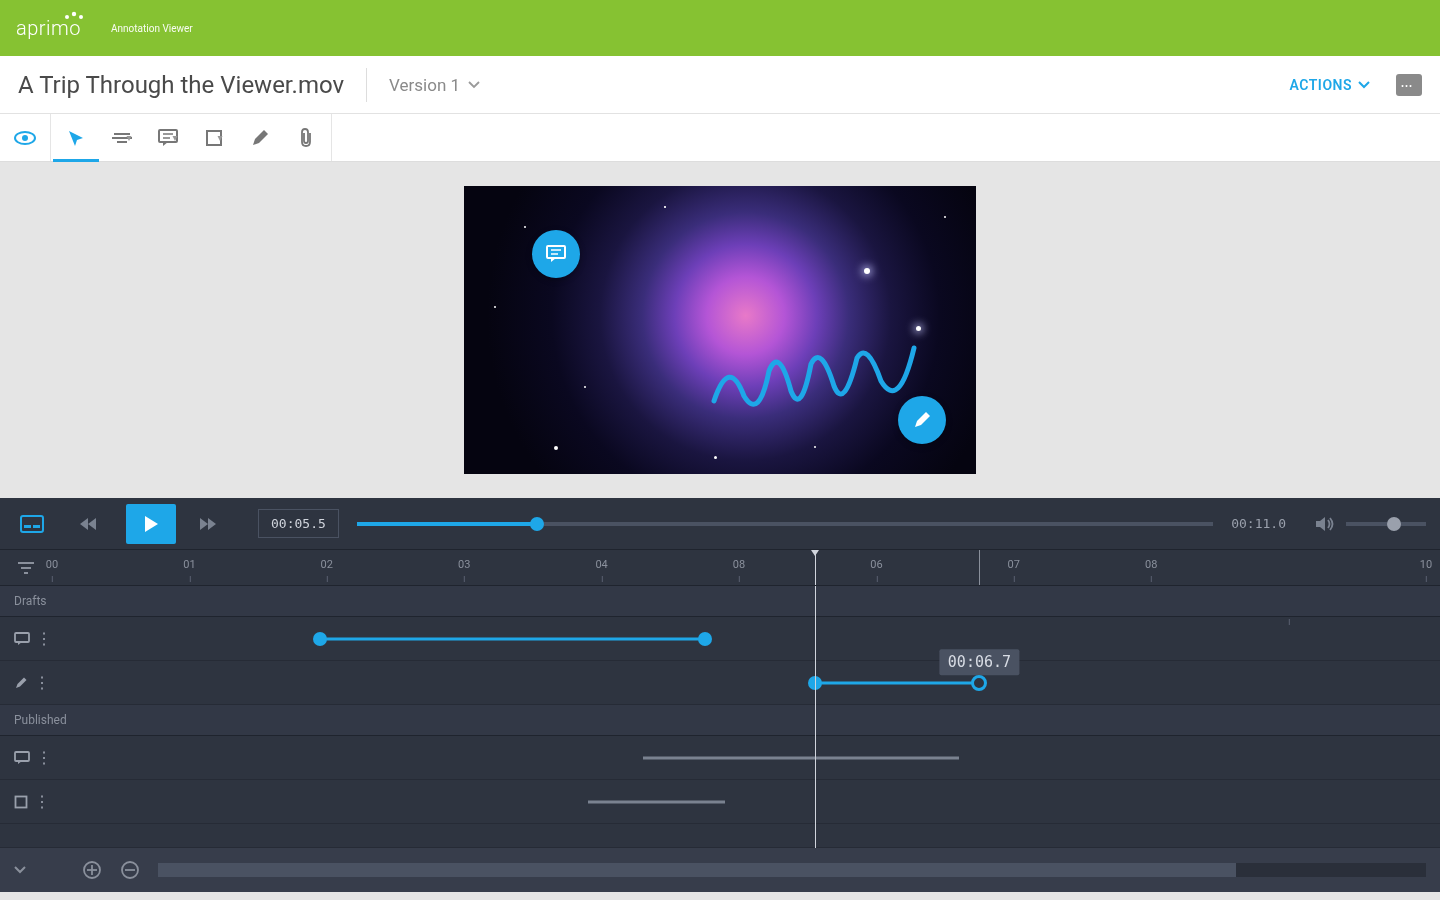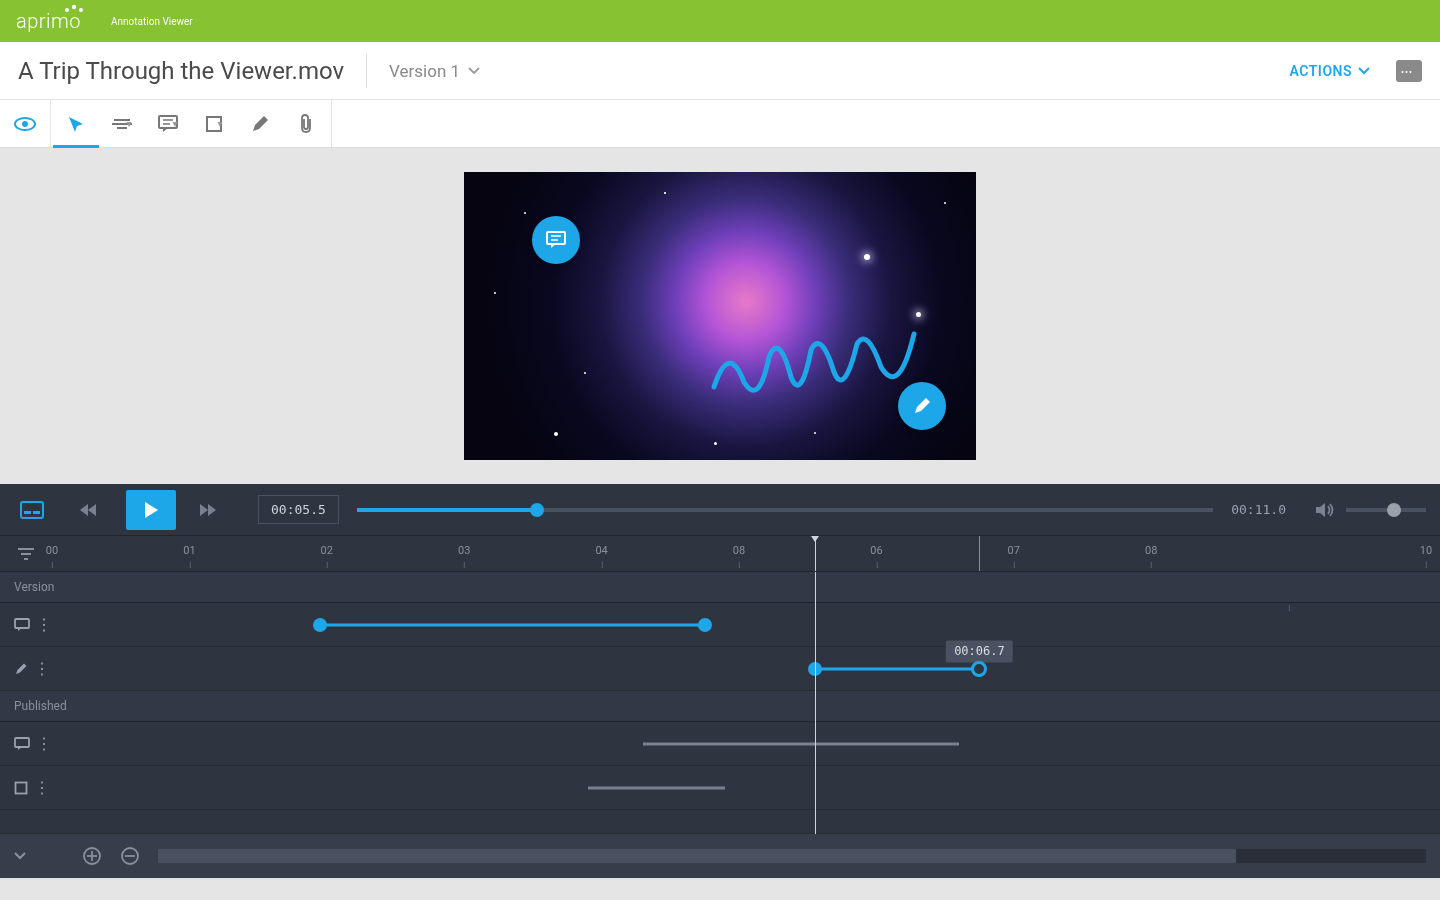--- a/index.html
+++ b/index.html
@@ -1,17 +1,17 @@
 <!DOCTYPE html>
 <html><head>
 <meta charset="utf-8">
 <style>
   * { box-sizing: border-box; margin: 0; padding: 0; }
   body { font-family: -apple-system, BlinkMacSystemFont, "Segoe UI", Roboto, Arial, sans-serif; width: 1440px; height: 900px; overflow: hidden; background: #e5e5e5; }
-  .topbar { background: #86c232; height: 42px; display: flex; align-items: center; padding: 0 16px; color: #fff; }
+  .topbar { background: #86c232; height: 56px; display: flex; align-items: center; padding: 0 16px; color: #fff; }
   .brand { font-size: 20px; font-weight: 300; letter-spacing: 0.5px; position: relative; }
   .brand-dots { position: absolute; top: -6px; right: -4px; }
   .brand-dots::before { content:""; display:block; }
   .app-title { margin-left: 30px; font-size: 10px; opacity: 0.95; }
   .filebar { background: #fff; height: 58px; border-bottom: 1px solid #e2e2e2; display: flex; align-items: center; padding: 0 18px; }
   .filename { font-size: 24px; color: #4a4a4a; font-weight: 400; }
   .divider-v { width: 1px; height: 34px; background: #ddd; margin: 0 22px; }
   .version-sel { font-size: 17px; color: #8a8a8a; display: flex; align-items: center; gap: 8px; cursor: pointer; }
   .spacer { flex: 1; }
   .actions-link { color: #1ea7e8; font-size: 14px; font-weight: 600; letter-spacing: 0.5px; display: flex; align-items: center; gap: 6px; cursor: pointer; }
@@ -59,21 +59,21 @@
   .section-label { font-size:12px; color:#8a909c; padding:8px 14px; background:#323846; border-bottom:1px solid #1f242e; }
   .track-row { height:44px; display:flex; align-items:center; border-bottom:1px solid #262b36; }
   .track-gutter { width:52px; display:flex; align-items:center; gap:6px; padding-left:14px; color:#9aa0ac; }
   .track-lane { flex:1; position:relative; height:100%; margin-right:14px; }
   .clip-line { position:absolute; top:50%; height:3px; transform:translateY(-50%); }
   .clip-line.blue { background:#1ea7e8; }
   .clip-line.gray { background:#7a8290; }
   .clip-dot { position:absolute; top:50%; width:14px; height:14px; border-radius:50%; transform:translate(-50%,-50%); }
   .clip-dot.blue { background:#1ea7e8; }
   .clip-dot.ring { background:#2e3440; border:3px solid #1ea7e8; width:16px; height:16px; }
-  .tooltip { position:absolute; background:#4a5262; color:#d8dce4; font-size:12px; padding:4px 8px; border-radius:2px; transform:translate(-50%,-130%); font-family:monospace; white-space:nowrap; }
+  .tooltip { position:absolute; background:#4a5262; color:#d8dce4; font-size:15px; padding:4px 8px; border-radius:2px; transform:translate(-50%,-130%); font-family:monospace; white-space:nowrap; }
 
   .tracks-area { position:relative; }
   .playhead-long { position:absolute; top:0; bottom:0; width:1px; background:#d0d4dc; z-index:4; pointer-events:none; }
 
   .empty-track { height:24px; border-bottom:1px solid #262b36; }
 
   .bottom-bar { height:44px; background:#373d4b; display:flex; align-items:center; padding:0 14px; gap:18px; }
   .bottom-btn { color:#8a909c; cursor:pointer; display:flex; align-items:center; justify-content:center; }
   .hscroll { flex:1; height:14px; background:#2a2f3a; position:relative; cursor:pointer; }
   .hscroll-thumb { position:absolute; top:0; bottom:0; background:#4a5262; }
@@ -272,21 +272,21 @@
         <div class="tick" style="left: 80%;">08</div>
         <div class="tick" style="left: 90%; margin-top: 43px;">09</div>
         <div class="tick" style="left: 100%;">10</div>
         <div style="position: absolute; top: 0px; bottom: 0px; width: 1px; background: rgb(138, 144, 156); left: 67.5%;"></div>
       </div>
   </div>
 
   <div class="tracks-area" id="tracks-area">
     <div class="playhead-long" id="playhead-long" style="left: 814.57px;"></div>
 
-    <div class="section-label">Version</div>
+    <div class="section-label">Drafts</div>
 
     <div class="track-row">
       <div class="track-gutter">
         <span>
             <svg width="16" height="14">
               <rect x="1" y="1" width="14" height="9" rx="1" fill="none" stroke="#9aa0ac" stroke-width="1.8"></rect>
               <path d="M4 10 L4 13 L8 10" fill="#9aa0ac"></path>
             </svg>
           </span>
         <span style="cursor:pointer">⋮</span>

